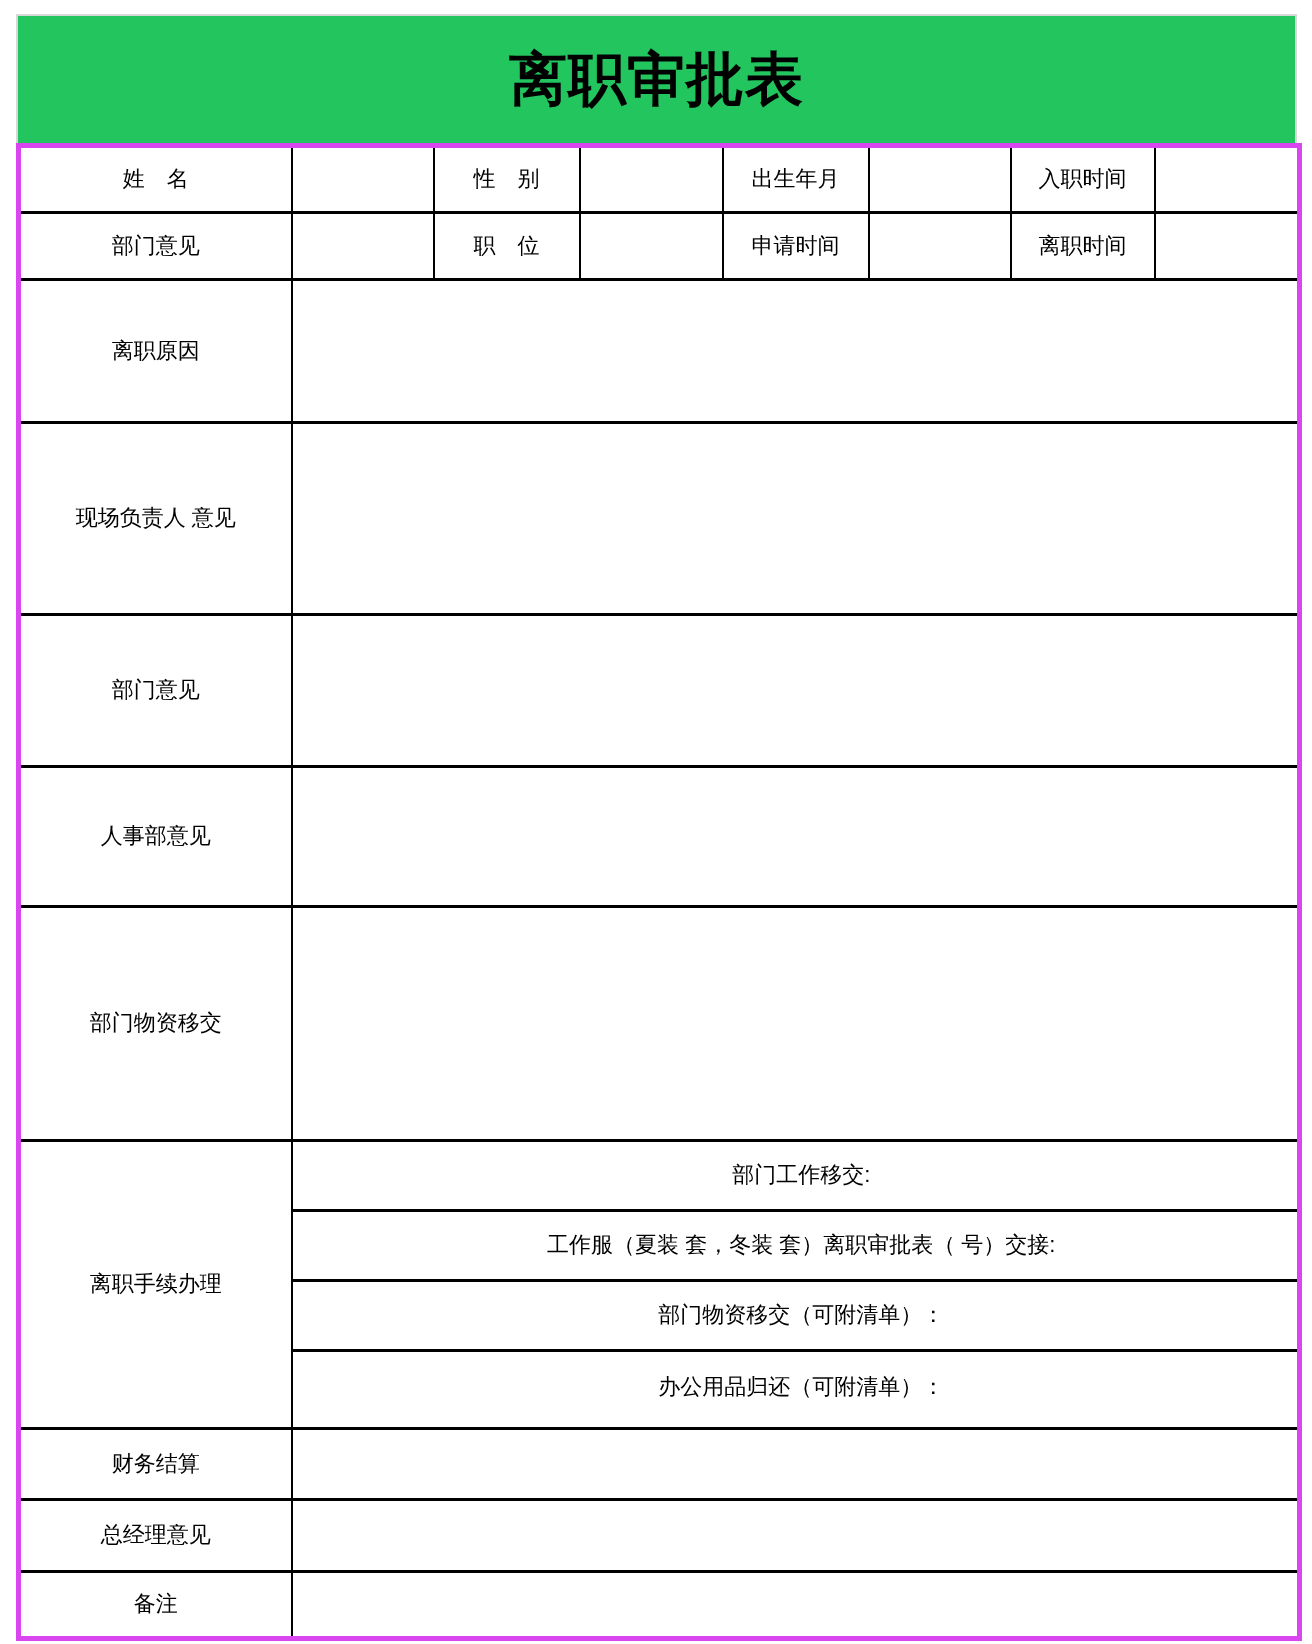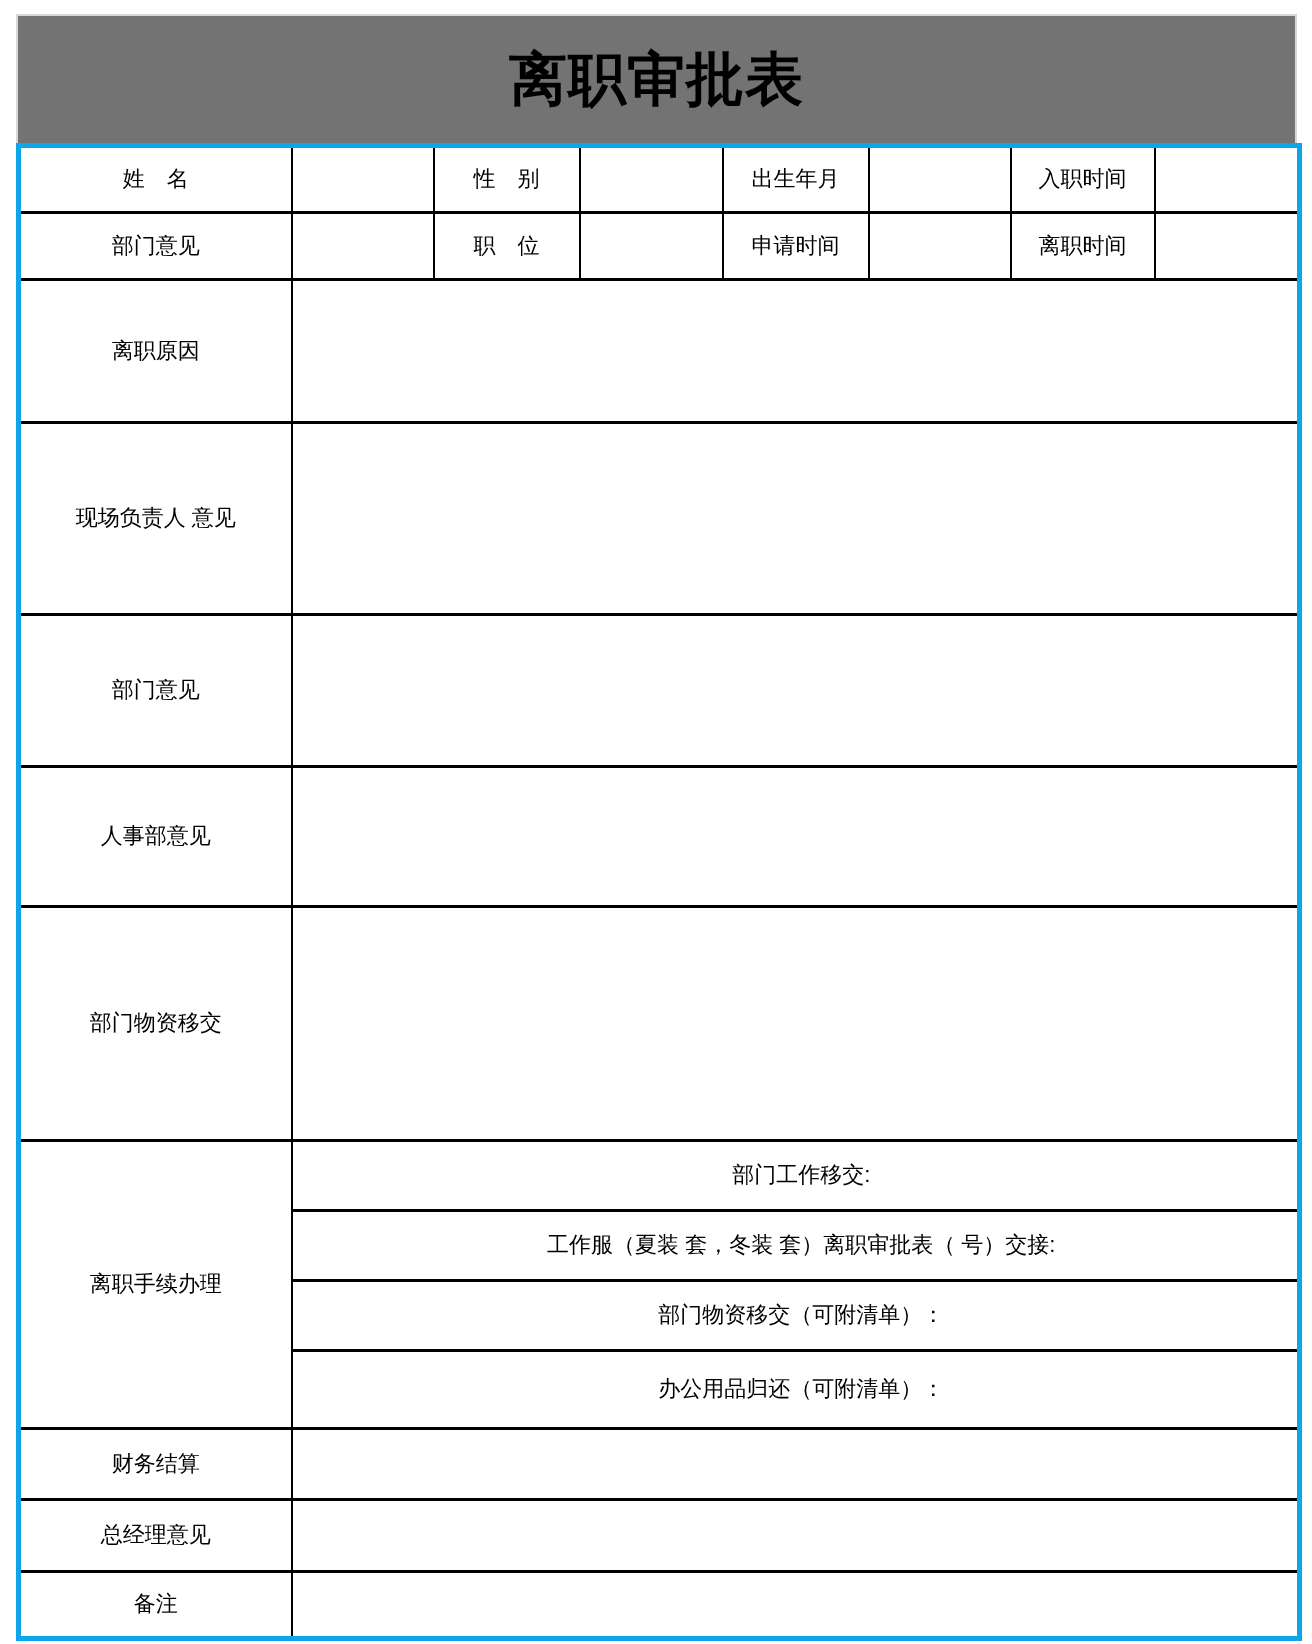--- a/index.html
+++ b/index.html
@@ -14,39 +14,39 @@
     position: relative;
   }
   .doc {
     position: absolute;
     left: 16px;
     top: 14px;
     width: 1281px;
   }
   .title-block {
     height: 129px;
-    background: #737373;
+    background: #22c55e;
     border: 2px solid #d8d8d8;
     border-bottom: none;
     display: flex;
     align-items: center;
     justify-content: center;
   }
   .title-block h1 {
     font-size: 58px;
     font-weight: bold;
     letter-spacing: 1px;
     color: #000;
     white-space: nowrap;
   }
   table.form {
     width: 1281px;
     border-collapse: collapse;
     table-layout: fixed;
-    border: 5px solid #0ea5e9;
+    border: 5px solid #d946ef;
   }
   table.form td {
     border: 2px solid #000;
     border-top-width: 3px;
     border-bottom-width: 3px;
     font-size: 22px;
     line-height: 1.3;
     text-align: center;
     vertical-align: middle;
     color: #000;
@@ -61,21 +61,21 @@
     margin-left: 28px;
   }
   
   tr.h67  { height: 67px; }
   tr.h143 { height: 143px; }
   tr.h192 { height: 192px; }
   tr.h152 { height: 152px; }
   tr.h140 { height: 140px; }
   tr.h234 { height: 234px; }
   tr.h70  { height: 70px; }
-  tr.h69  { height: 78px; }
+  tr.h69  { height: 78px; font-family: Liberation Mono, monospace; }
   tr.h71  { height: 71px; }
   tr.h72  { height: 72px; }
 </style>
 </head>
 <body>
 
 <div class="doc">
 
   <div class="title-block">
     <h1>离职审批表</h1>

